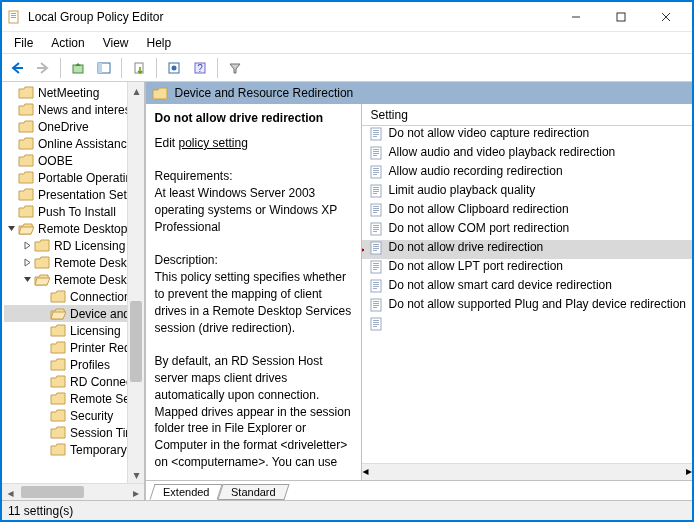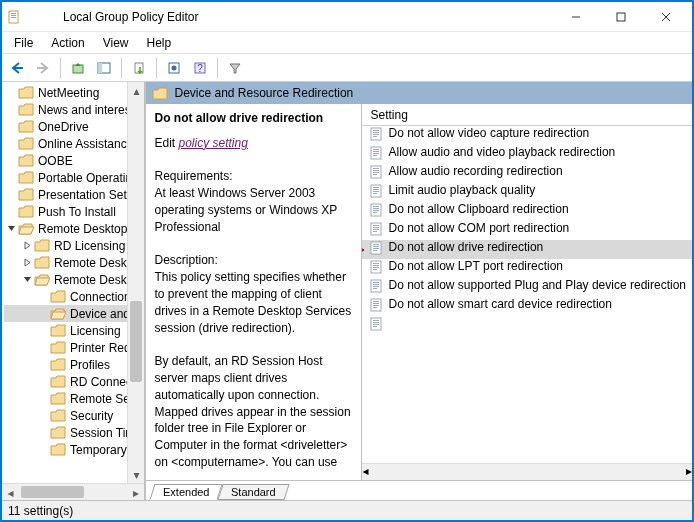--- a/index.html
+++ b/index.html
@@ -15,21 +15,20 @@
     overflow: hidden;
     position: relative;
   }
   .titlebar {
     height: 30px;
     background: #fff;
     display: flex;
     align-items: center;
     padding: 0 4px;
     border-bottom: 1px solid #e8e8e8;
-    gap: 35px;
   }
   .titlebar .title-icon { width: 16px; height: 16px; margin-right: 6px; display:flex; align-items:center; justify-content:center;}
   .titlebar .title { flex: 1; font-size: 12px; }
   .win-controls { display: flex; }
   .win-btn { width: 45px; height: 28px; display: flex; align-items: center; justify-content: center; color:#555;}
   .menubar { height: 22px; display: flex; align-items: center; padding: 0 4px; gap: 2px; border-bottom: 1px solid #e0e0e0;}
   .menubar span { padding: 2px 8px; }
   .toolbar { height: 28px; display:flex; align-items:center; padding: 2px 4px; gap: 4px; border-bottom: 1px solid #d0d0d0;}
   .tb-btn { width: 22px; height: 22px; display:flex; align-items:center; justify-content:center; border:1px solid transparent; border-radius:2px;}
   .tb-sep { width:1px; height:20px; background:#ccc; margin:0 2px;}
@@ -44,21 +43,21 @@
   .hscroll { position:absolute; bottom:0; left:0; right:0; height:17px; background:#f0f0f0; border-top:1px solid #ddd; display:flex;}
   .hscroll .sbtn { width:17px; height:17px; background:#f0f0f0; display:flex; align-items:center; justify-content:center; color:#606060;}
   .hscroll .track { flex:1; position:relative;}
   .hscroll .thumb { position:absolute; top:2px; bottom:2px; background:#c2c2c2; border-radius:2px;}
   .right { flex:1; display:flex; flex-direction:column; border-left:1px solid #c0c0c0; border-top:none;}
   .group-header { height:22px; background:#99b4d1; display:flex; align-items:center; padding:0 6px; font-size:12px; color:#000;}
   .group-header .folder { margin-right:6px; }
   .detail-area { flex:1; display:flex; overflow:hidden; position:relative;}
   .desc-pane { width: 216px; padding: 6px 8px; font-size:12px; line-height:1.4; overflow:hidden; border-right:1px solid #c0c0c0;}
   .desc-pane .setting-name { font-weight:bold; margin-bottom:8px;}
-  .desc-pane a { color:#701a75; text-decoration:underline;font-style:italic;}
+  .desc-pane a { color:#000000; text-decoration:underline;}
   .list-pane { flex:1; display:flex; flex-direction:column; overflow:hidden; position:relative;}
   .list-header { height:22px; border-bottom:1px solid #d0d0d0; display:flex; align-items:center; padding:0 8px; background:#fff;}
   .list-body { flex:1; overflow:hidden; position:relative;}
   .list-row { display:flex; align-items:flex-start; height:19px; padding:0 6px; white-space:nowrap;}
   .list-row.sel { background:#d9d9d9;}
   .policy-icon { width:16px; height:16px; margin-right:4px; flex-shrink:0; display:flex; align-items:center; justify-content:center;}
   .list-hscroll { height:17px; background:#f0f0f0; border-top:1px solid #ddd; display:flex;}
   .tabs { height:20px; display:flex; align-items:flex-end; padding-left:6px; border-top:1px solid #c0c0c0; background:#fff; position:relative;}
   .tab { padding:1px 10px; border:1px solid #a0a0a0; border-top:1px solid #a0a0a0; font-size:11px; transform: skewX(-18deg); margin-right:-1px; background:#fff;}
   .tab > span { display:inline-block; transform: skewX(18deg);}
@@ -534,33 +533,33 @@
             <div class="list-row">
               <span class="policy-icon">
                 <svg width="14" height="14">
                   <rect x="2" y="1" width="10" height="12" fill="#fff" stroke="#9aaac0"></rect>
                   <rect x="4" y="3" width="6" height="1" fill="#9aaac0"></rect>
                   <rect x="4" y="5" width="6" height="1" fill="#9aaac0"></rect>
                   <rect x="4" y="7" width="6" height="1" fill="#9aaac0"></rect>
                   <rect x="4" y="9" width="4" height="1" fill="#9aaac0"></rect>
                 </svg>
               </span>
+              <span>Do not allow smart card device redirection</span>
+            </div>
+            <div class="list-row">
+              <span class="policy-icon">
+                <svg width="14" height="14">
+                  <rect x="2" y="1" width="10" height="12" fill="#fff" stroke="#9aaac0"></rect>
+                  <rect x="4" y="3" width="6" height="1" fill="#9aaac0"></rect>
+                  <rect x="4" y="5" width="6" height="1" fill="#9aaac0"></rect>
+                  <rect x="4" y="7" width="6" height="1" fill="#9aaac0"></rect>
+                  <rect x="4" y="9" width="4" height="1" fill="#9aaac0"></rect>
+                </svg>
+              </span>
               <span>Do not allow supported Plug and Play device redirection</span>
-            </div>
-            <div class="list-row">
-              <span class="policy-icon">
-                <svg width="14" height="14">
-                  <rect x="2" y="1" width="10" height="12" fill="#fff" stroke="#9aaac0"></rect>
-                  <rect x="4" y="3" width="6" height="1" fill="#9aaac0"></rect>
-                  <rect x="4" y="5" width="6" height="1" fill="#9aaac0"></rect>
-                  <rect x="4" y="7" width="6" height="1" fill="#9aaac0"></rect>
-                  <rect x="4" y="9" width="4" height="1" fill="#9aaac0"></rect>
-                </svg>
-              </span>
-              <span>Do not allow smart card device redirection</span>
             </div>
             <div class="list-row">
               <span class="policy-icon">
                 <svg width="14" height="14">
                   <rect x="2" y="1" width="10" height="12" fill="#fff" stroke="#9aaac0"></rect>
                   <rect x="4" y="3" width="6" height="1" fill="#9aaac0"></rect>
                   <rect x="4" y="5" width="6" height="1" fill="#9aaac0"></rect>
                   <rect x="4" y="7" width="6" height="1" fill="#9aaac0"></rect>
                   <rect x="4" y="9" width="4" height="1" fill="#9aaac0"></rect>
                 </svg>

